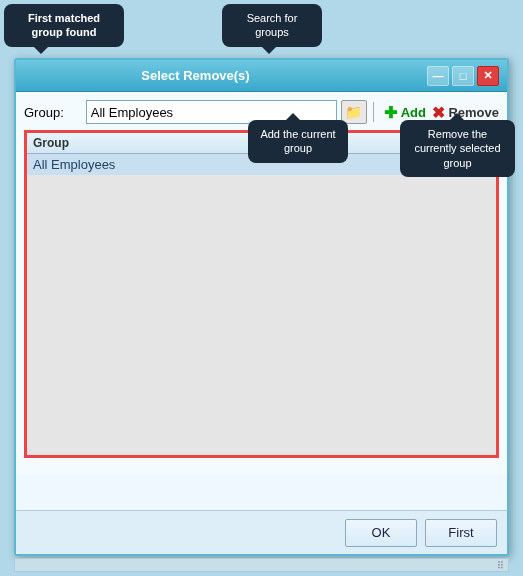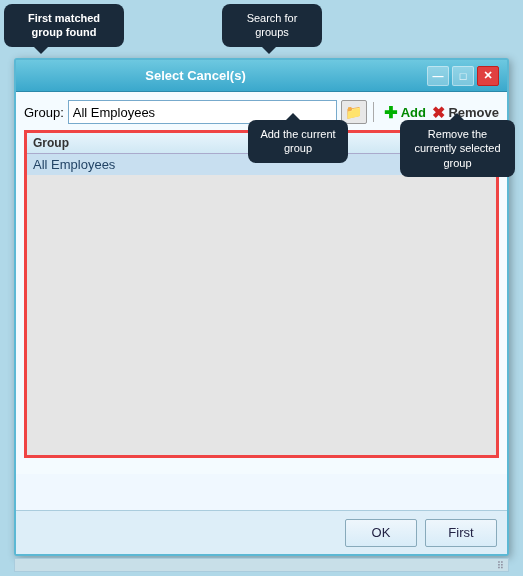--- a/index.html
+++ b/index.html
@@ -146,21 +146,21 @@
     
     .group-row {
       display: flex;
       align-items: center;
       margin-bottom: 6px;
       gap: 4px;
     }
     .group-label {
       font-size: 13px;
       white-space: nowrap;
-      margin-right: 0;
+      margin-right: 18px;
     }
     .group-input {
       flex: 1;
       height: 24px;
       border: 1px solid #7ac;
       padding: 2px 4px;
       font-size: 13px;
       background: white;
       outline: none;
     }
@@ -311,21 +311,21 @@
   <span>Add the current group</span>
 </div>
 
 <div class="tooltip tooltip-remove-group">
   <span>Remove the currently selected group</span>
 </div>
 
 <div class="dialog">
 
   <div class="title-bar">
-    <span class="title-bar-text">Select Cancel(s)</span>
+    <span class="title-bar-text">Select Remove(s)</span>
     <div class="title-bar-buttons">
       <div class="title-btn min-btn">—</div>
       <div class="title-btn max-btn">□</div>
       <div class="title-btn close-btn">✕</div>
     </div>
   </div>
 
   <div class="dialog-content">
 
     <div class="group-row">

